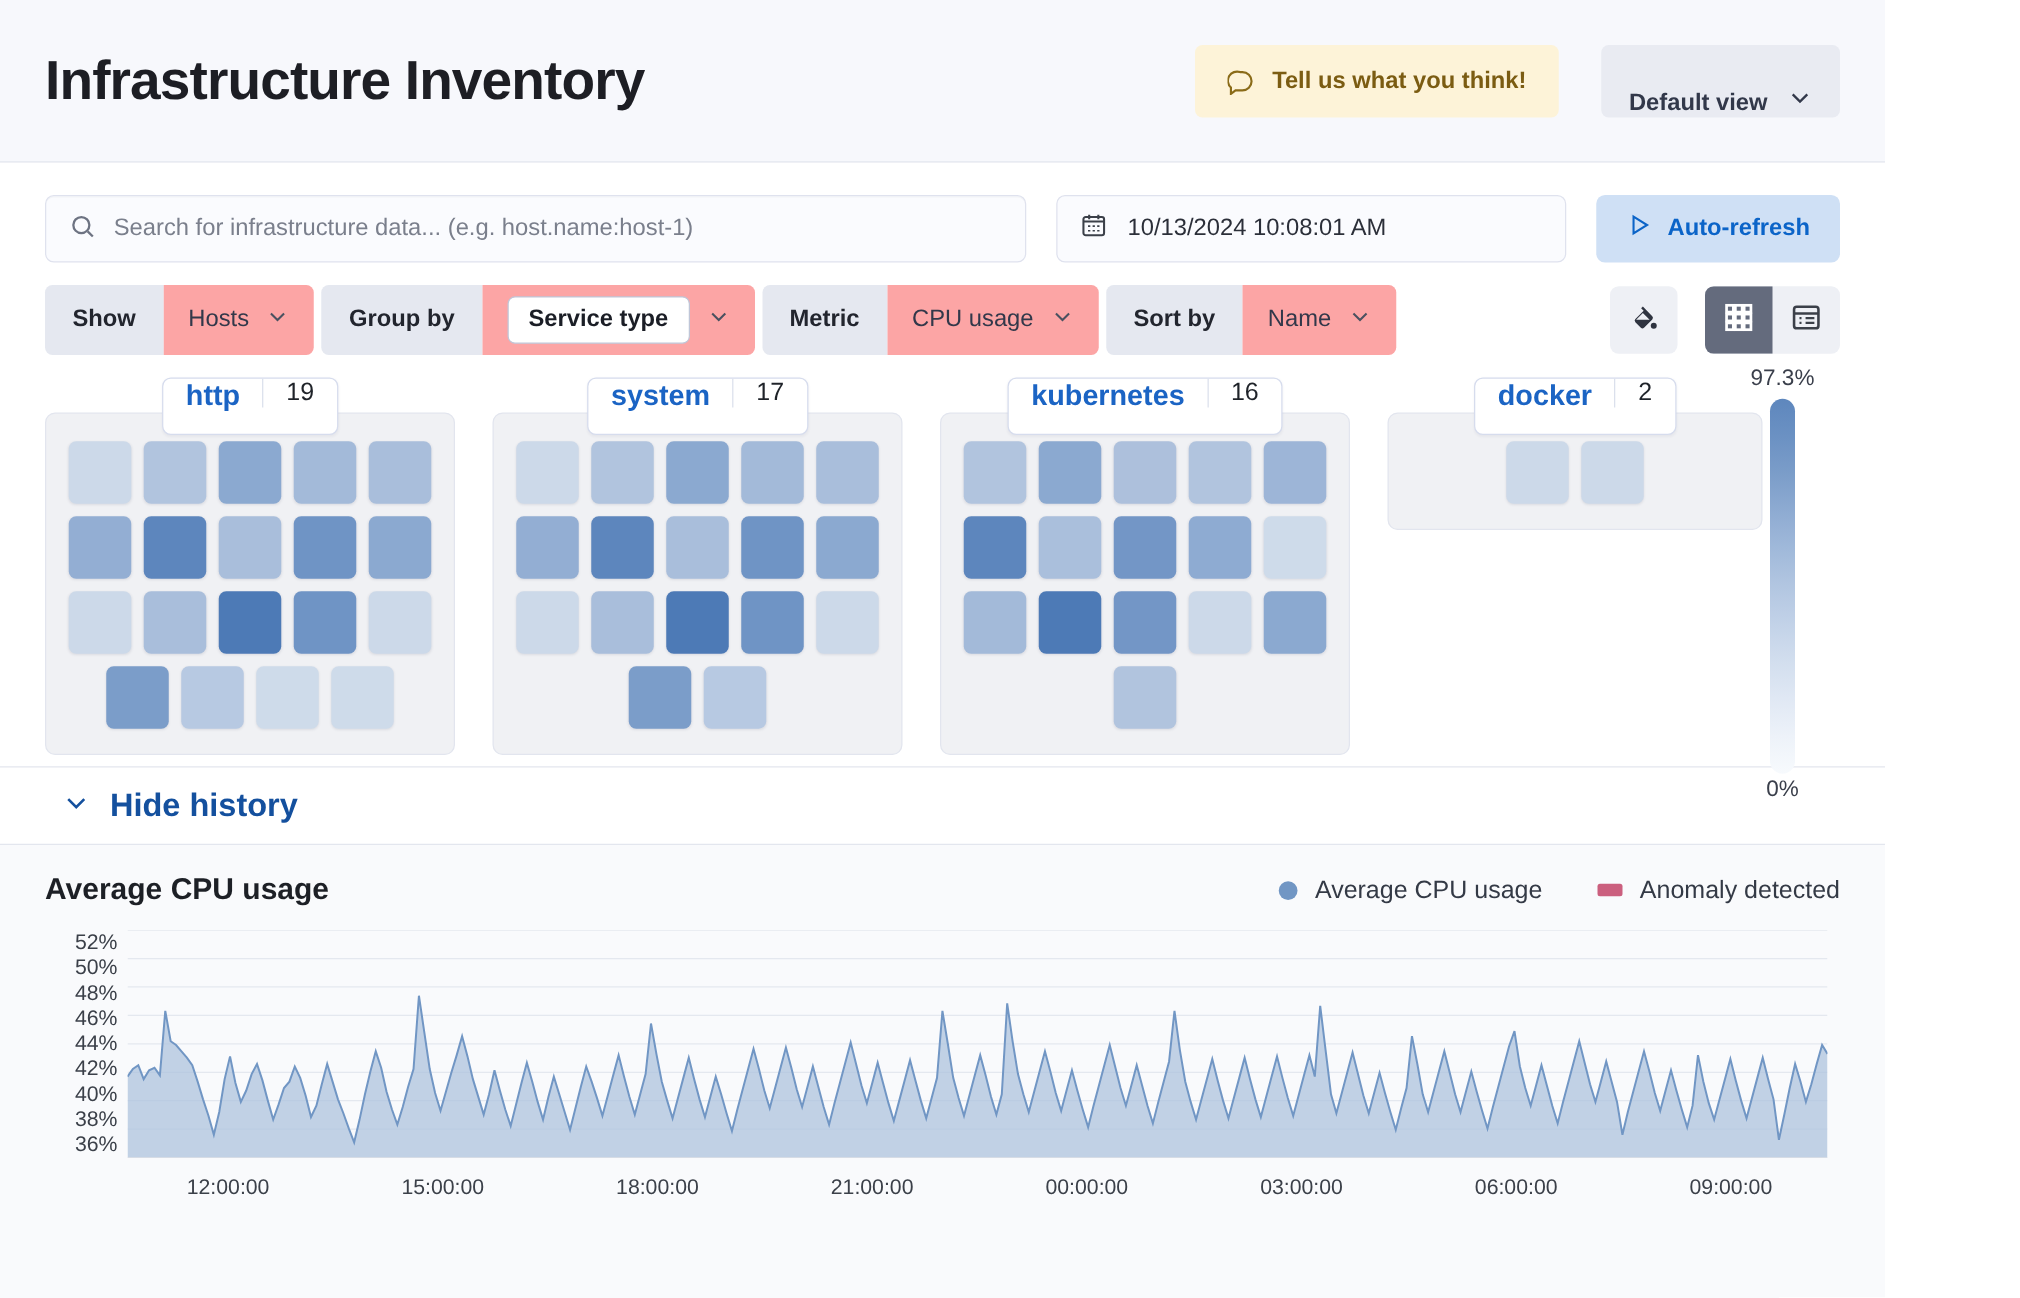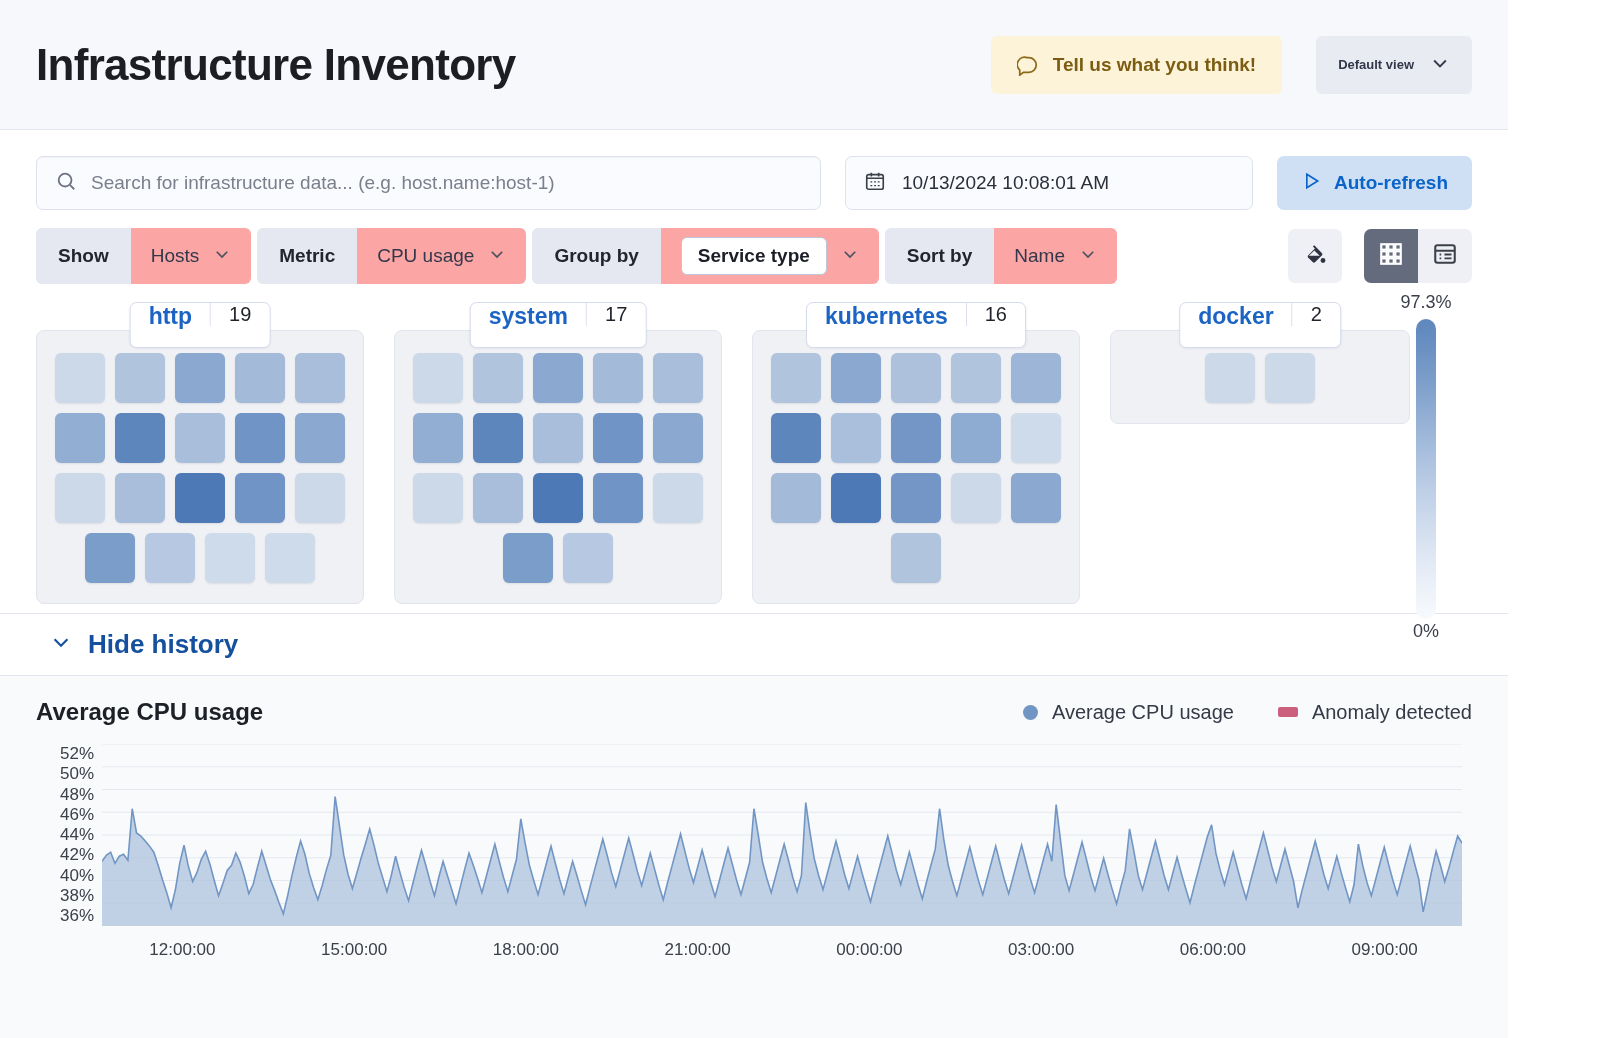--- a/index.html
+++ b/index.html
@@ -27,22 +27,22 @@
   }
   .header-right { margin-left: auto; display: flex; align-items: center; gap: 34px; }
   .feedback-btn {
     background: #fdf3d8; color: #7b5c12; border: none; border-radius: 6px;
     height: 58px; padding: 0 26px; display: flex; align-items: center; gap: 14px;
     font-size: 19px; font-weight: 600; cursor: pointer;
   }
   .feedback-btn svg { display:block; }
   .view-btn {
     background: #e9ebf2; border: none; border-radius: 6px;
-    height: 58px; padding: 0 22px; display: flex; align-items: center; gap: 16px;
-    font-size: 13px; font-weight: 600; color: #32384a; cursor: pointer;
+    height: 58px; padding: 0 22px; display: flex; align-items: flex-end; gap: 16px;
+    font-size: 19px; font-weight: 600; color: #32384a; cursor: pointer;
   }
 
   
   .controls { padding: 26px 36px 0 36px; flex: none; }
   .row1 { display: flex; align-items: center; gap: 24px; }
   .searchbox {
     flex: 1; height: 54px; background: #fafbfe;
     border: 1px solid #dfe2ee; border-radius: 7px;
     display: flex; align-items: center; gap: 14px; padding: 0 18px;
     box-shadow: 0 1px 0 rgba(0,0,0,0.03) inset;
@@ -215,34 +215,34 @@
         <div class="fg-value">
           <span>Hosts</span>
           <span>
             <svg width="18" height="18" viewBox="0 0 24 24" fill="none" stroke="#4a5160" stroke-width="2.2">
                 <path d="M5 9l7 7 7-7"></path>
               </svg>
           </span>
         </div>
       </div>
       <div class="filter-group">
+        <div class="fg-label">Group by</div>
+        <div class="fg-value boxed">
+          <span class="boxed-txt">Service type</span>
+          <span>
+            <svg width="18" height="18" viewBox="0 0 24 24" fill="none" stroke="#4a5160" stroke-width="2.2">
+                <path d="M5 9l7 7 7-7"></path>
+              </svg>
+          </span>
+        </div>
+      </div>
+      <div class="filter-group">
         <div class="fg-label">Metric</div>
         <div class="fg-value">
           <span>CPU usage</span>
-          <span>
-            <svg width="18" height="18" viewBox="0 0 24 24" fill="none" stroke="#4a5160" stroke-width="2.2">
-                <path d="M5 9l7 7 7-7"></path>
-              </svg>
-          </span>
-        </div>
-      </div>
-      <div class="filter-group">
-        <div class="fg-label">Group by</div>
-        <div class="fg-value boxed">
-          <span class="boxed-txt">Service type</span>
           <span>
             <svg width="18" height="18" viewBox="0 0 24 24" fill="none" stroke="#4a5160" stroke-width="2.2">
                 <path d="M5 9l7 7 7-7"></path>
               </svg>
           </span>
         </div>
       </div>
       <div class="filter-group">
         <div class="fg-label">Sort by</div>
         <div class="fg-value">

